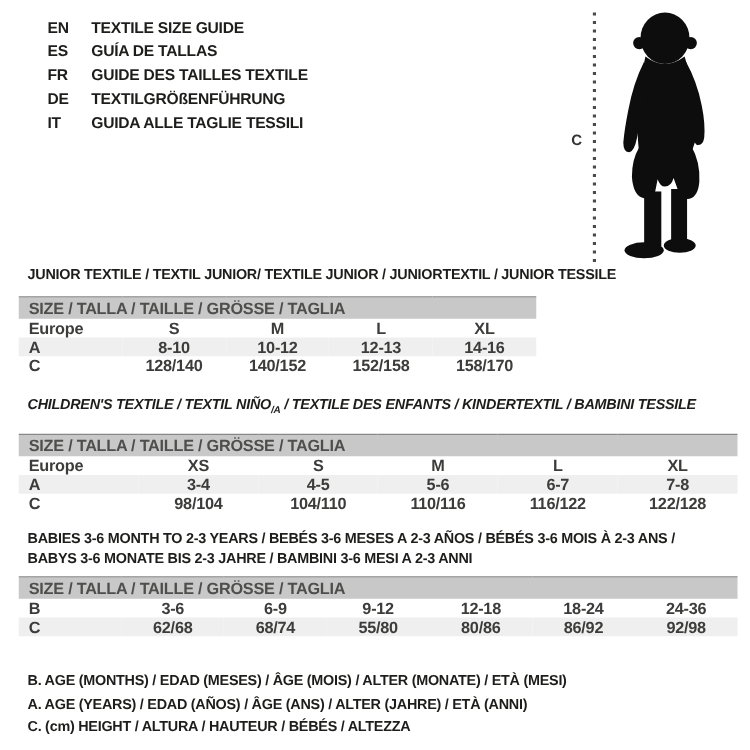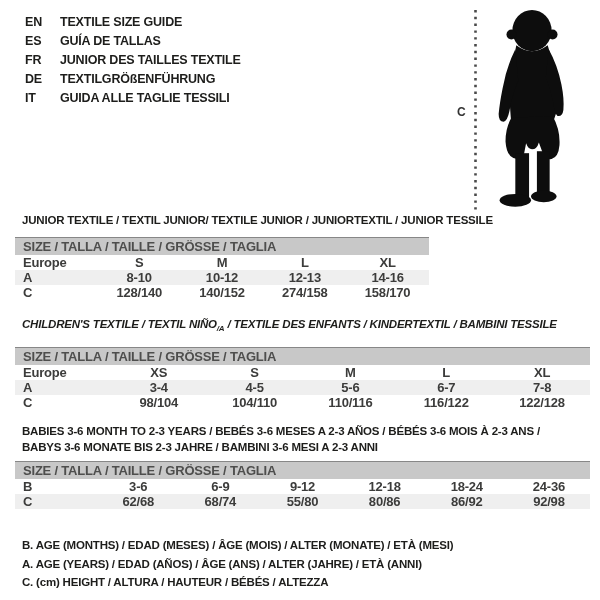--- a/index.html
+++ b/index.html
@@ -3,21 +3,21 @@
 <meta charset="utf-8">
 <style>
   html,body{margin:0;padding:0;}
   .page{
     position:relative; width:600px; height:600px; background:#ffffff;
     font-family:"Liberation Sans", sans-serif; color:#1d1d1b; overflow:hidden;
     letter-spacing:-0.2px;
   }
   
   .lang-block{position:absolute; left:25px; top:13px; font-size:12.5px; font-weight:700; line-height:19px;}
-  .lang-row{display:flex;}
+  .lang-row{display:flex;margin-left:13px;}
   .lang-code{width:35px; flex:0 0 35px;}
   
   .figure{position:absolute; left:445px; top:5px; width:150px; height:218px;}
   .height-label{position:absolute; left:12px; top:100px; font-size:12px; font-weight:700; color:#333;}
   .dotted-line{position:absolute; left:29px; top:3px; height:206px; width:3px;}
   .baby{position:absolute; left:37px; top:3px;}
   
   .sec-title{position:absolute; left:22px; font-size:11.5px; font-weight:700; color:#1d1d1b; white-space:nowrap;}
   .sec-title .sub{font-size:8px; vertical-align:sub;}
   .sec-title .tline{line-height:16px;}
@@ -45,21 +45,21 @@
     <div class="lang-row">
       <span class="lang-code">EN</span>
       <span>TEXTILE SIZE GUIDE</span>
     </div>
     <div class="lang-row">
       <span class="lang-code">ES</span>
       <span>GUÍA DE TALLAS</span>
     </div>
     <div class="lang-row">
       <span class="lang-code">FR</span>
-      <span>JUNIOR DES TAILLES TEXTILE</span>
+      <span>GUIDE DES TAILLES TEXTILE</span>
     </div>
     <div class="lang-row">
       <span class="lang-code">DE</span>
       <span>TEXTILGRÖßENFÜHRUNG</span>
     </div>
     <div class="lang-row">
       <span class="lang-code">IT</span>
       <span>GUIDA ALLE TAGLIE TESSILI</span>
     </div>
   </div>
@@ -103,21 +103,21 @@
         <td class="rowlabel">A</td>
         <td>8-10</td>
         <td>10-12</td>
         <td>12-13</td>
         <td>14-16</td>
       </tr>
       <tr>
         <td class="rowlabel">C</td>
         <td>128/140</td>
         <td>140/152</td>
-        <td>274/158</td>
+        <td>152/158</td>
         <td>158/170</td>
       </tr>
     </tbody>
   </table>
 
   <div class="sec-title" style="top:318px;font-style:italic;">
     <span>CHILDREN'S TEXTILE / TEXTIL NIÑO</span><span class="sub">/A</span><span> / TEXTILE DES ENFANTS / KINDERTEXTIL / BAMBINI TESSILE</span>
   </div>
   <table class="size-table t2">
     <tbody>

